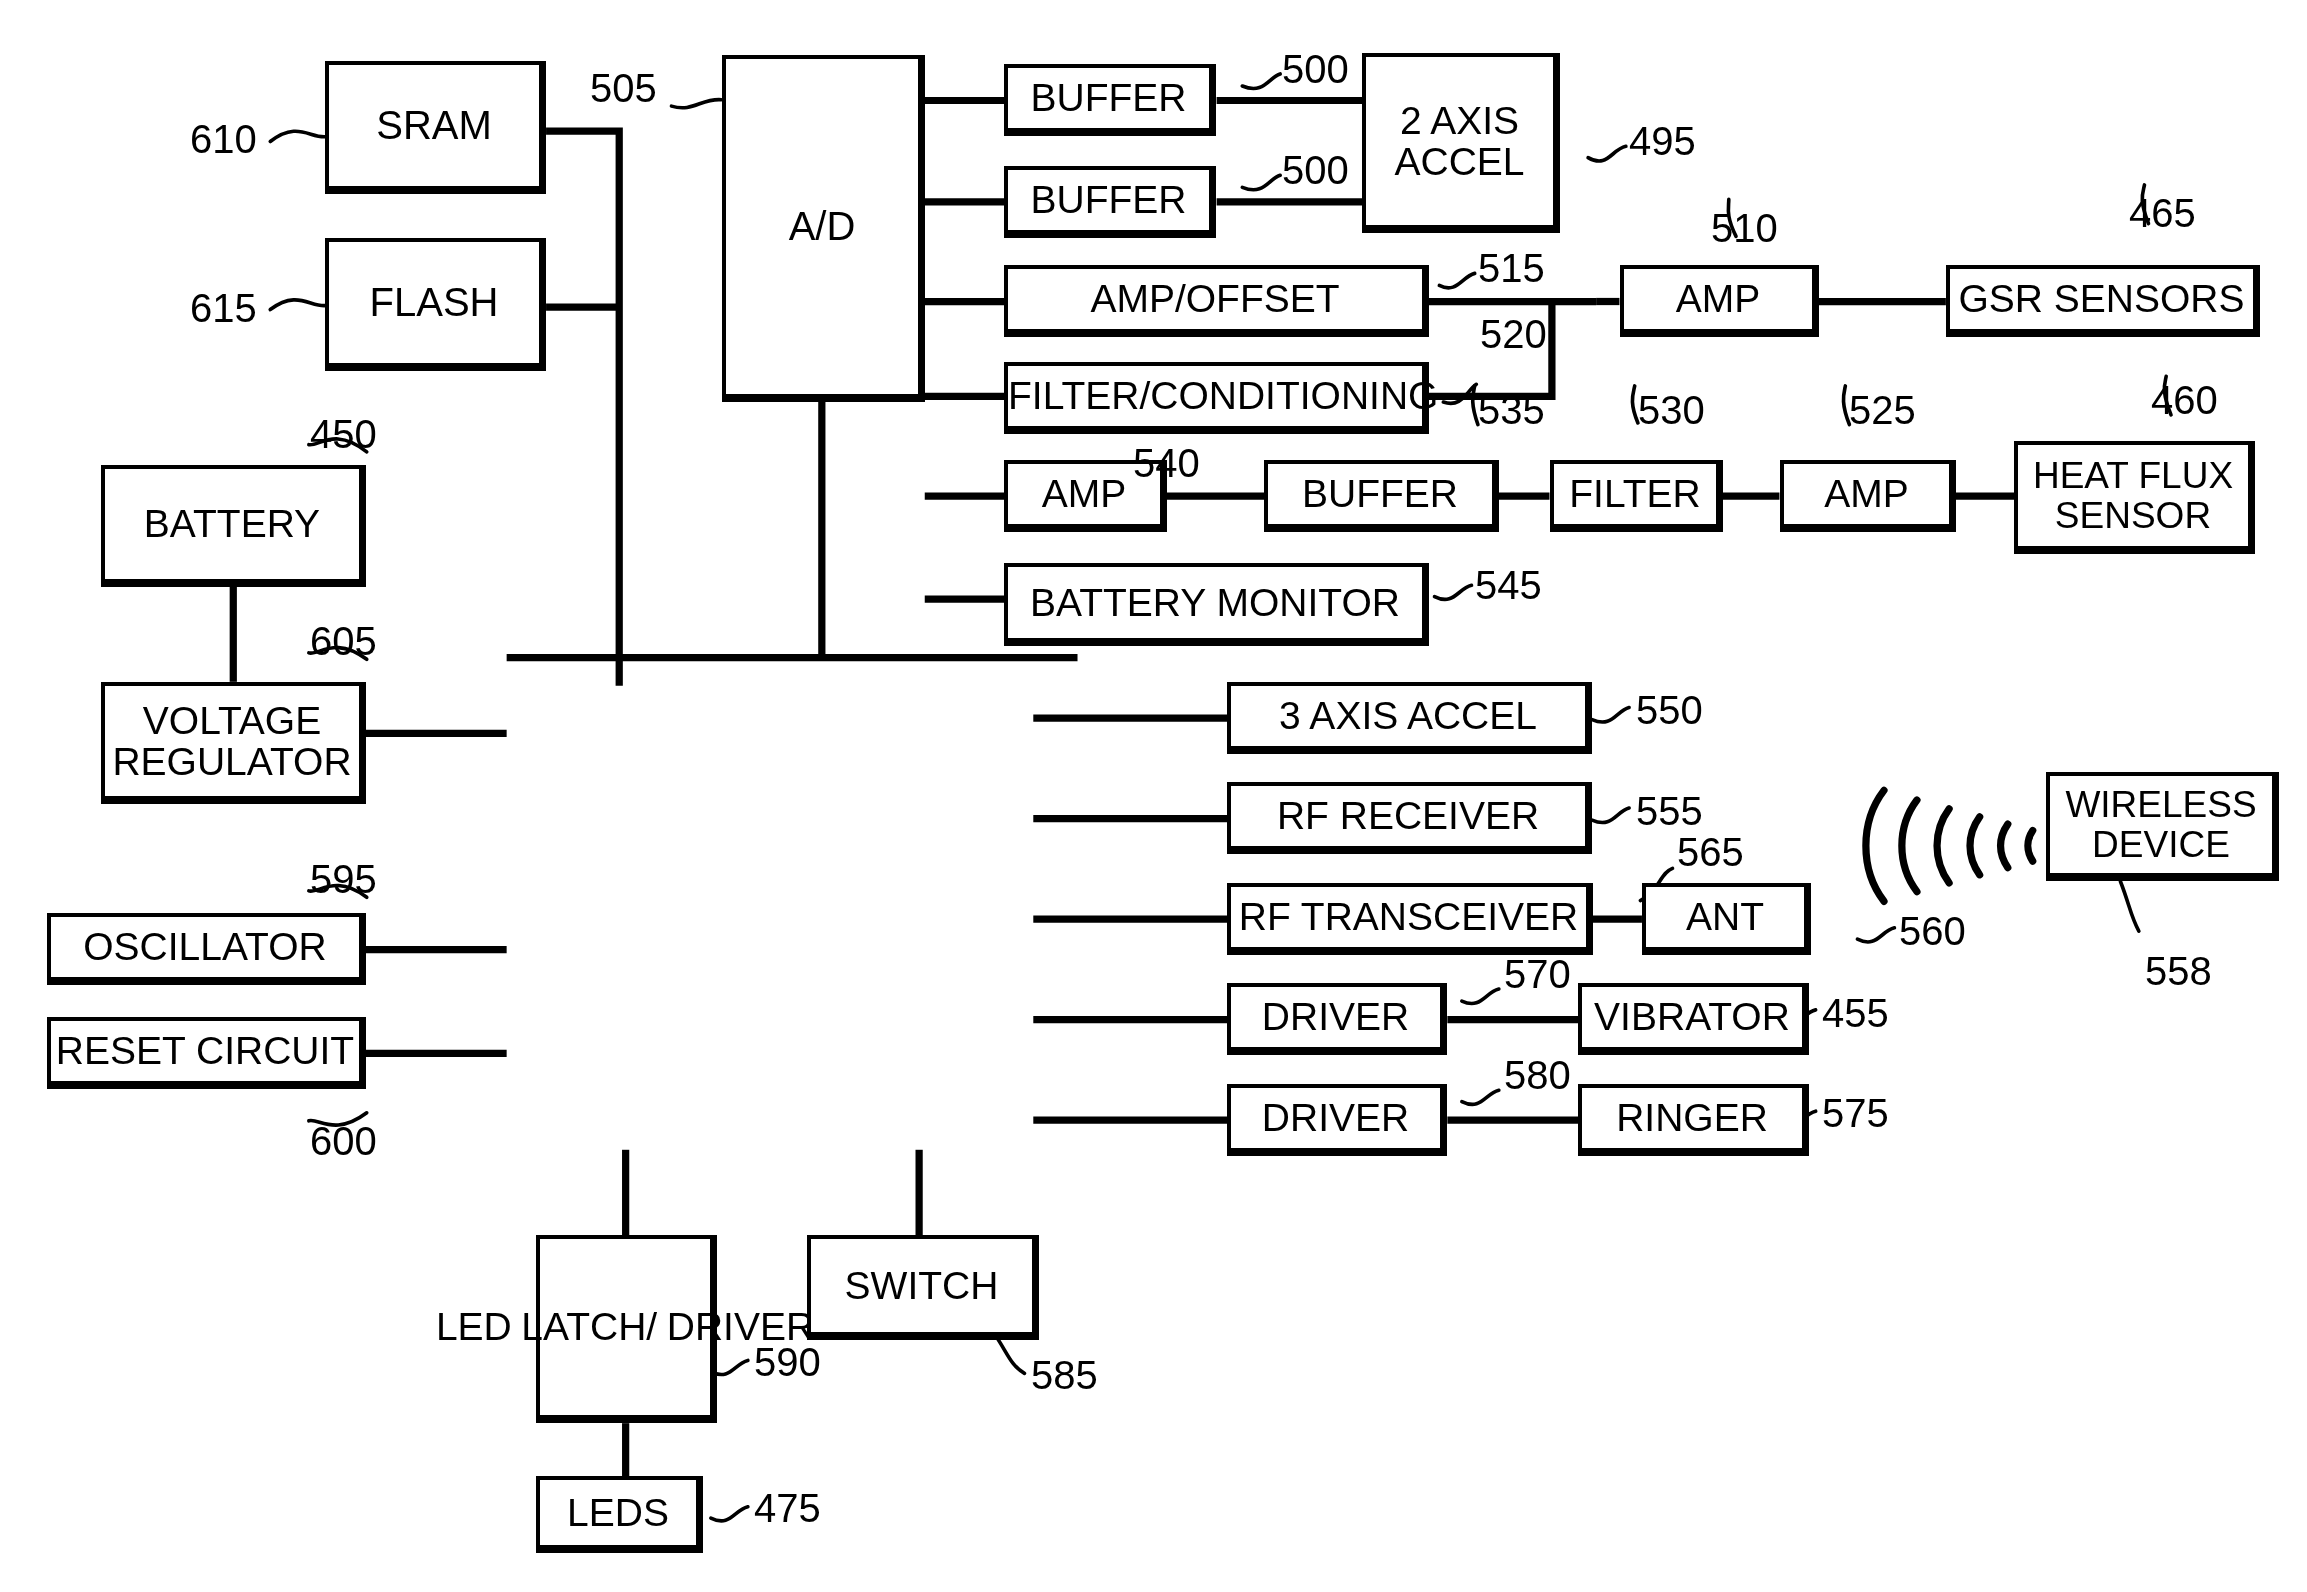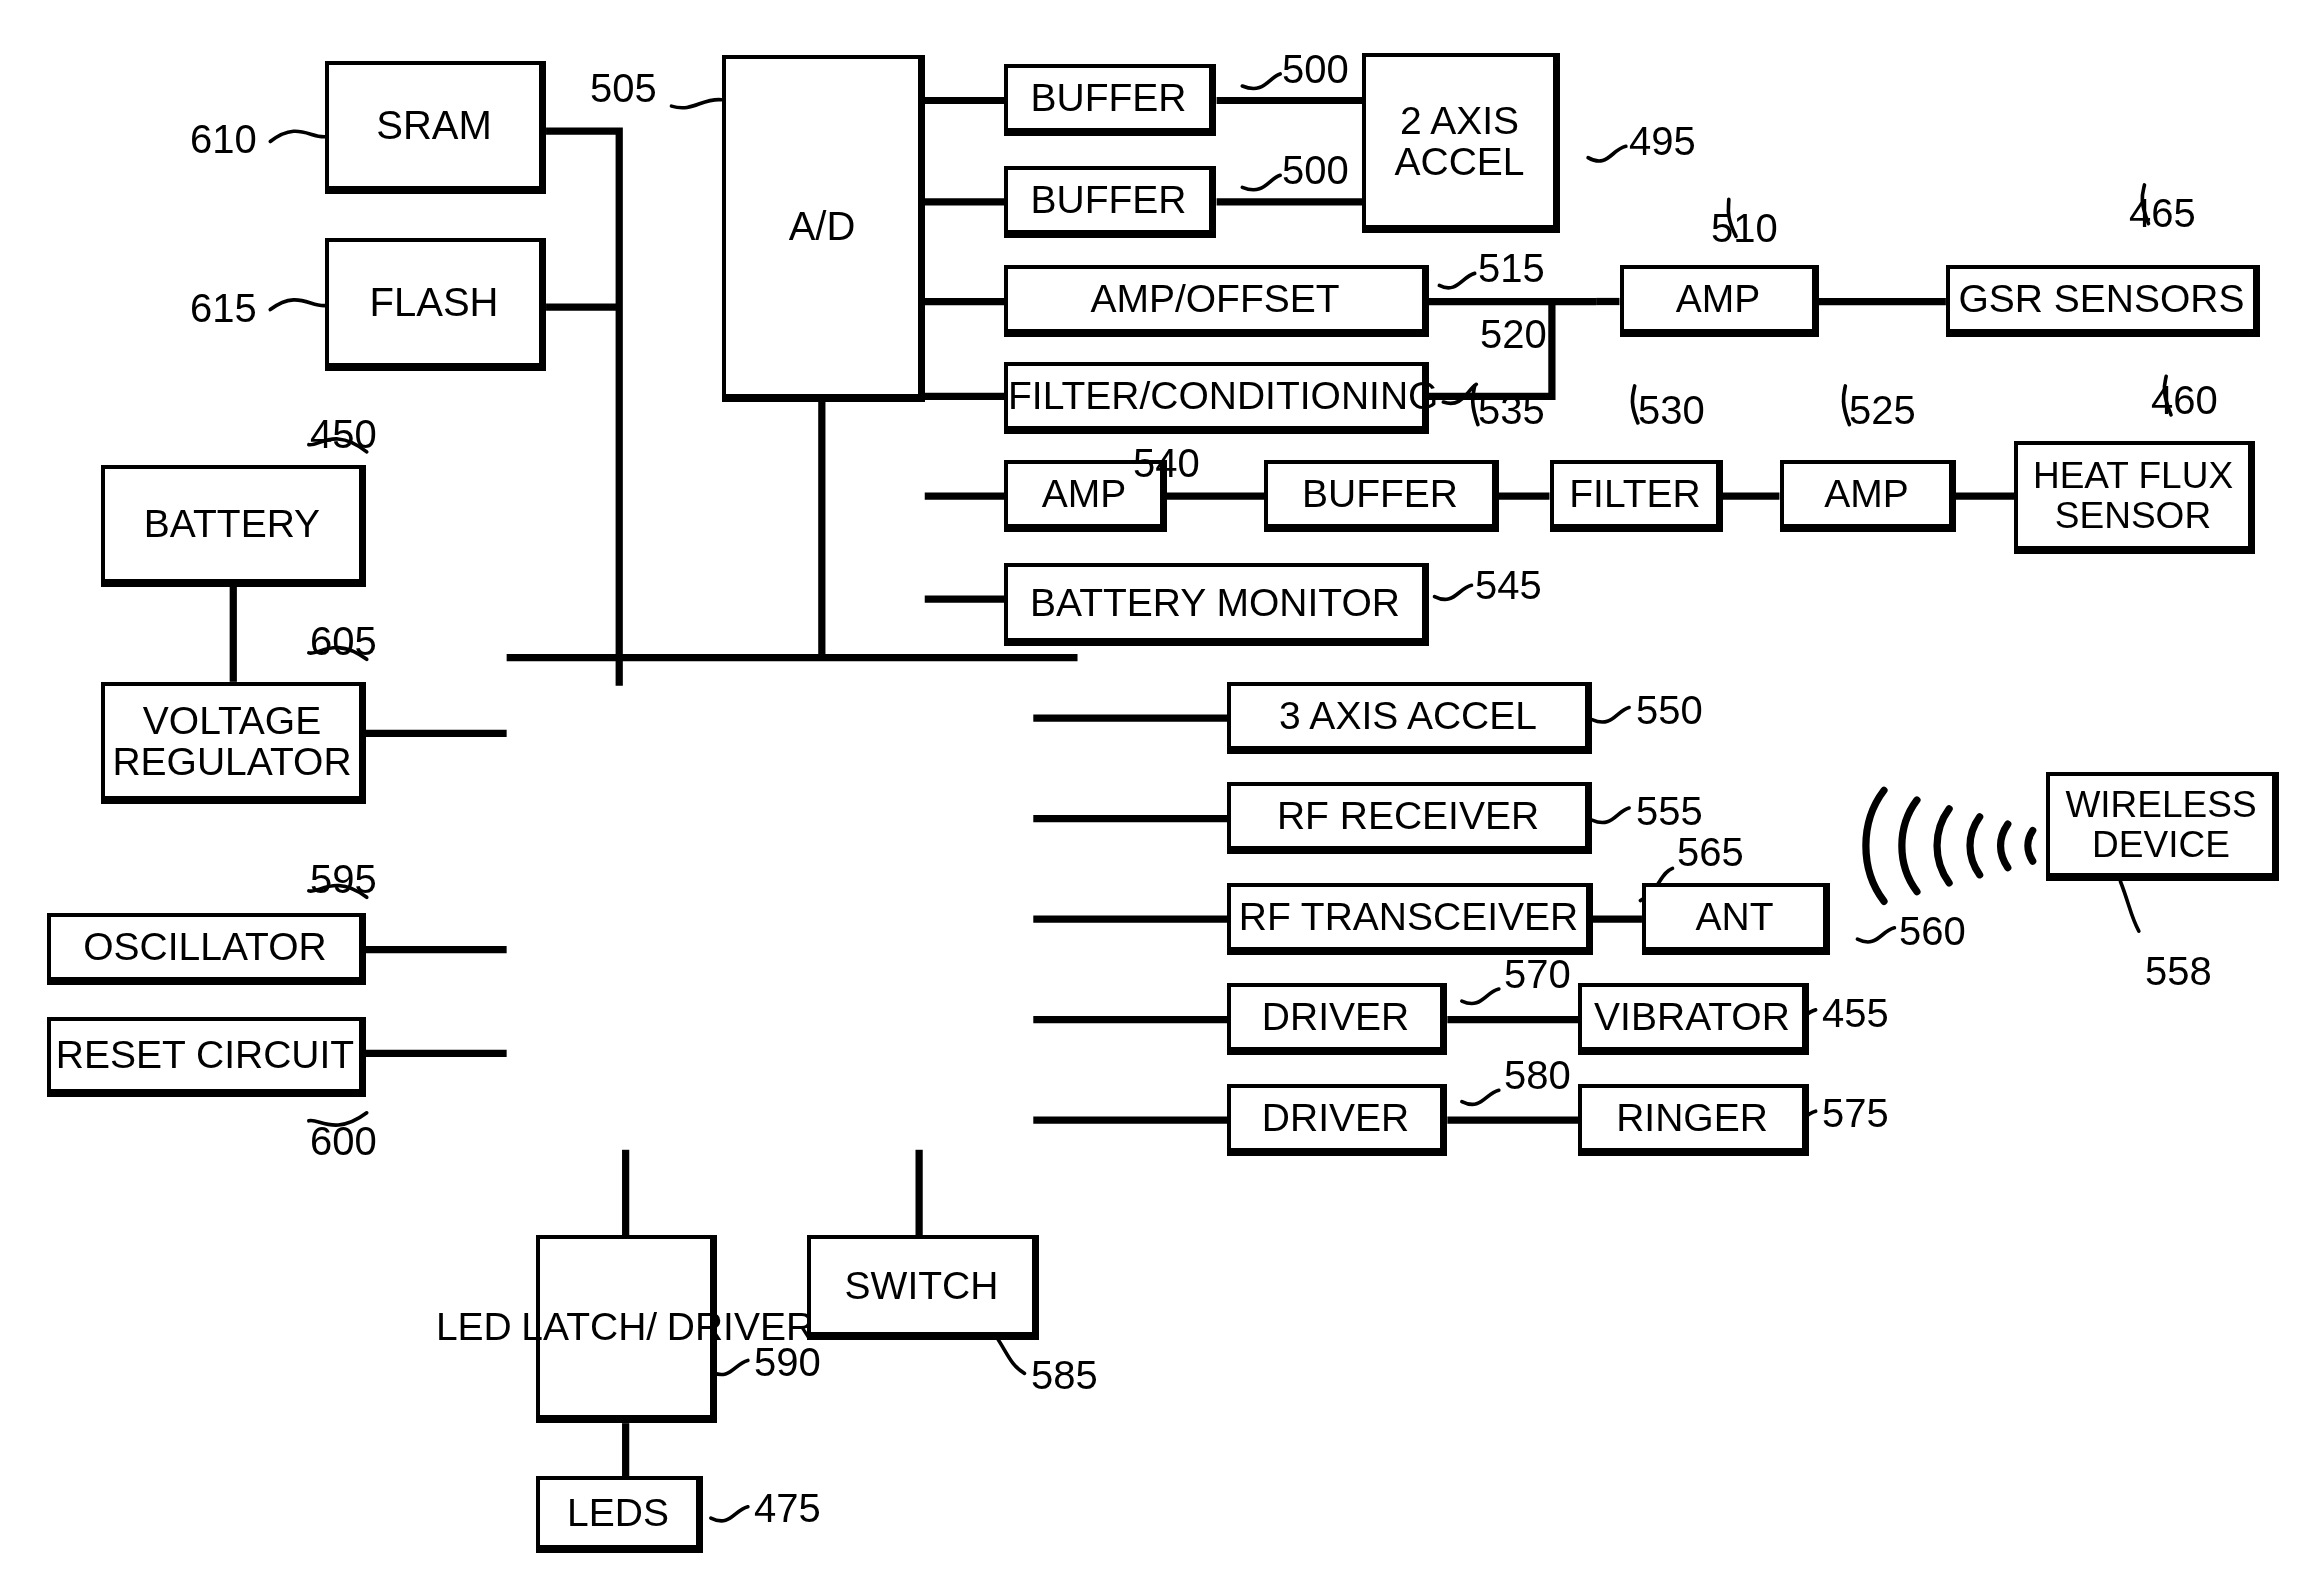--- a/index.html
+++ b/index.html
@@ -201,38 +201,38 @@
 
   <div class="box t48" style="left:101px;top:682px;width:265px;height:122px;flex-direction:column;">
     <span>VOLTAGE</span>
     <span>REGULATOR</span>
   </div>
 
   <div class="box t48" style="left:47px;top:913px;width:319px;height:72px;">
     <span>OSCILLATOR</span>
   </div>
 
-  <div class="box t48" style="left:47px;top:1017px;width:319px;height:80px;">
+  <div class="box t48" style="left:47px;top:1017px;width:319px;height:72px;">
     <span>RESET CIRCUIT</span>
   </div>
 
 
   <div class="box t48" style="left:1227px;top:682px;width:365px;height:72px;">
     <span>3 AXIS ACCEL</span>
   </div>
 
   <div class="box t48" style="left:1227px;top:782px;width:365px;height:72px;">
     <span>RF RECEIVER</span>
   </div>
 
   <div class="box t48" style="left:1227px;top:883px;width:366px;height:72px;">
     <span>RF TRANSCEIVER</span>
   </div>
 
-  <div class="box t48" style="left:1642px;top:883px;width:188px;height:72px;">
+  <div class="box t48" style="left:1642px;top:883px;width:169px;height:72px;">
     <span>ANT</span>
   </div>
 
   <div class="box t48" style="left:1227px;top:983px;width:220px;height:72px;">
     <span>DRIVER</span>
   </div>
 
   <div class="box t48" style="left:1578px;top:983px;width:231px;height:72px;">
     <span>VIBRATOR</span>
   </div>

